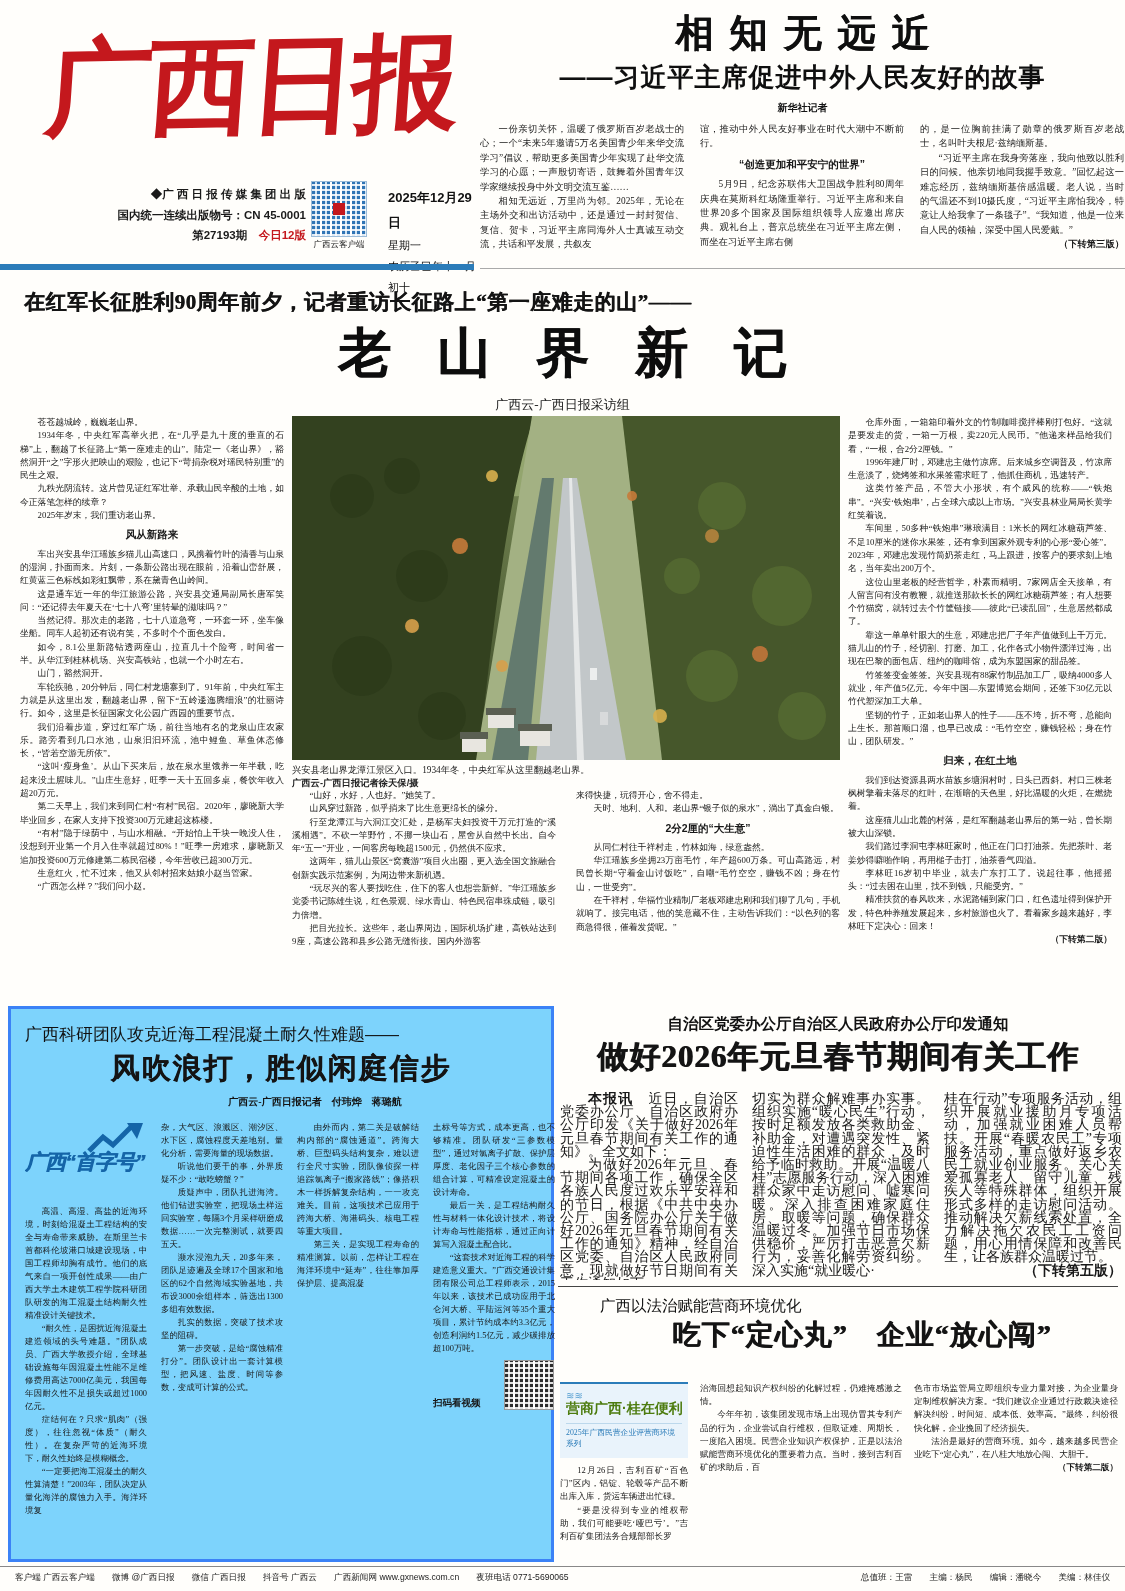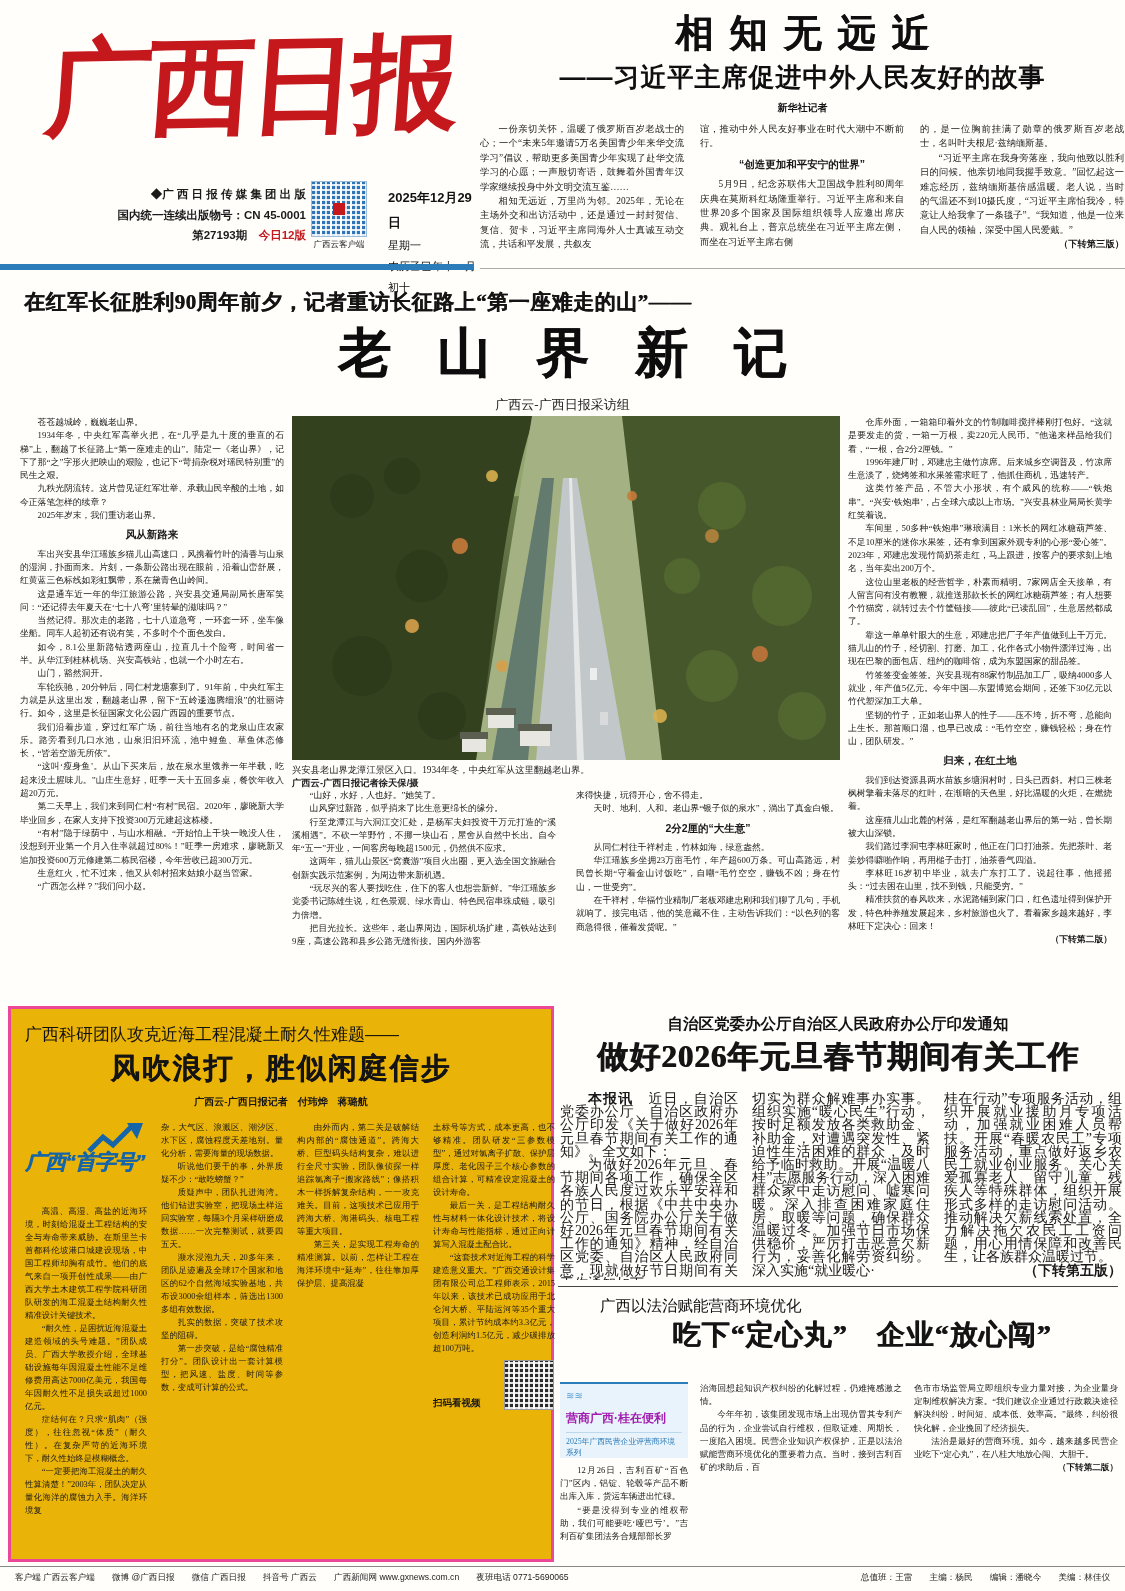--- a/index.html
+++ b/index.html
@@ -57,25 +57,25 @@
   .col-c2{left:292px;top:789px;width:264px;height:214px;}
   .col-c3{left:576px;top:789px;width:264px;height:214px;}
   .col-right{left:848px;top:416px;width:264px;height:588px;}
   .photo{left:292px;top:416px;width:548px;height:344px;overflow:hidden;background:#4e5c36;}
   .photo svg{display:block;width:100%;height:100%;}
   .caption{left:292px;top:764px;width:548px;display:flex;justify-content:space-between;
     font-size:9.3px;color:#222;flex-direction:column;}
   .caption .credit{font-family:"Liberation Sans",sans-serif;font-weight:700;white-space:nowrap;}
 
   
-  .redbox{left:8px;top:1006px;width:546px;height:556px;border:3px solid #ec4899;background:#eab308;box-sizing:border-box;}
+  .redbox{left:8px;top:1006px;width:546px;height:556px;border:3px solid #3b82f6;background:#7dd3fc;box-sizing:border-box;}
   .sk{left:14px;top:14px;width:500px;font-size:17px;color:#111;font-family:"Liberation Sans",sans-serif;}
   .sh{left:0;top:40px;width:540px;text-align:center;font-weight:700;font-size:29px;letter-spacing:2px;
       text-shadow:.6px 0 currentColor;}
-  .sby{left:0;top:86px;width:540px;text-align:center;font-size:10px;font-weight:700;}
+  .sby{left:0;top:86px;width:608px;text-align:center;font-size:10px;font-weight:700;}
   .rcol{top:112px;height:426px;width:122px;font-size:8.4px;line-height:13px;}
   .badge{position:relative;height:80px;margin-bottom:4px;}
   .badge .btxt{position:absolute;left:0;top:34px;width:122px;font-family:"Liberation Sans",sans-serif;
     font-weight:700;font-style:italic;font-size:21px;color:#1565a8;letter-spacing:-1px;
     text-shadow:.7px 0 #1565a8;white-space:nowrap;}
   .badge svg{position:absolute;right:2px;top:0;}
   .qrrow{display:flex;align-items:flex-end;gap:24px;margin-top:6px;}
   .qrrow .lbl{font-weight:700;font-size:9.5px;font-family:"Liberation Sans",sans-serif;white-space:nowrap;}
   .qr2{position:relative;width:48px;height:48px;flex:0 0 48px;}
 
@@ -88,21 +88,21 @@
   .divider2{left:558px;top:1286px;width:560px;height:1px;background:#444;}
 
   
   .bk{left:600px;top:1296px;width:430px;font-family:"Liberation Sans",sans-serif;font-size:15.5px;color:#111;}
   .bh{left:582px;top:1316px;width:560px;text-align:center;font-weight:700;font-size:28px;
       letter-spacing:1px;text-shadow:.7px 0 currentColor;}
   .bby{left:558px;top:1358px;width:560px;text-align:center;font-size:10px;font-weight:700;}
   .bluebox{left:560px;top:1382px;width:128px;height:76px;background:#e9f3fb;border-top:2px solid #2b7cb9;
       box-sizing:border-box;padding:8px 6px 4px;}
   .bluebox .wave{color:#5aa1d2;font-size:10px;line-height:8px;}
-  .bluebox .bt{font-family:"Liberation Sans",sans-serif;font-weight:700;font-size:12px;color:#a21caf;margin-top:10px;white-space:nowrap;}
+  .bluebox .bt{font-family:"Liberation Sans",sans-serif;font-weight:700;font-size:14px;color:#4d7c0f;margin-top:0;white-space:nowrap;}
   .bluebox .bs{font-size:7.8px;color:#2b7cb9;margin-top:5px;border-top:1px solid #bcd8ec;padding-top:3px;}
   .bcol{font-size:8.6px;line-height:13.2px;}
   .bcolL{left:560px;top:1464px;width:128px;height:98px;}
   .bcolM{left:700px;top:1382px;width:202px;height:180px;}
   .bcolR{left:914px;top:1382px;width:204px;height:180px;}
 
   
   .footrule{left:0;top:1566px;width:1125px;height:1px;background:#888;}
   .foot{top:1572px;font-size:8.6px;color:#222;font-family:"Liberation Sans",sans-serif;}
   .footL{left:15px;width:760px;}
@@ -209,21 +209,21 @@
       <rect x="308" y="296" width="8" height="13" fill="#d8dadb"></rect>
     </svg>
   </div>
   <div class="abs caption">
     <span>兴安县老山界龙潭江景区入口。1934年冬，中央红军从这里翻越老山界。</span>
     <span class="credit">广西云-广西日报记者徐天保/摄</span>
   </div>
 
   <div class="col mcol col-left">
       <div class="it-p">苍苍越城岭，巍巍老山界。</div>
-      <div class="it-p">1934年冬，中央红军高举火把，在“几乎是九十度的垂直的石梯”上，翻越了长征路上“第一座难走的山”。陆定一《老山界》，记下了那“之”字形火把映山的艰险，也记下“苛捐杂税对瑶民特别重”的民生之艰。</div>
+      <div class="it-p">1934年冬，中央红军高举火把，在“几乎是九十度的垂直的石梯”上，翻越了长征路上“第一座难走的山”。陆定一《老山界》，豁然洞开“之”字形火把映山的艰险，也记下“苛捐杂税对瑶民特别重”的民生之艰。</div>
       <div class="it-p">九秩光阴流转。这片曾见证红军壮举、承载山民辛酸的土地，如今正落笔怎样的续章？</div>
       <div class="it-p">2025年岁末，我们重访老山界。</div>
       <div class="it-h">风从新路来</div>
       <div class="it-p">车出兴安县华江瑶族乡猫儿山高速口，风携着竹叶的清香与山泉的湿润，扑面而来。片刻，一条新公路出现在眼前，沿着山峦舒展，红黄蓝三色标线如彩虹飘带，系在黛青色山岭间。</div>
       <div class="it-p">这是通车近一年的华江旅游公路，兴安县交通局副局长唐军笑问：“还记得去年夏天在‘七十八弯’里转晕的滋味吗？”</div>
       <div class="it-p">当然记得。那次走的老路，七十八道急弯，一环套一环，坐车像坐船。同车人起初还有说有笑，不多时个个面色发白。</div>
       <div class="it-p">如今，8.1公里新路钻透两座山，拉直几十个险弯，时间省一半。从华江到桂林机场、兴安高铁站，也就一个小时左右。</div>
       <div class="it-p">山门，豁然洞开。</div>
       <div class="it-p">车轮疾驰，20分钟后，同仁村龙塘寨到了。91年前，中央红军主力就是从这里出发，翻越老山界，留下“五岭逶迤腾细浪”的壮丽诗行。如今，这里是长征国家文化公园广西园的重要节点。</div>
       <div class="it-p">我们沿着步道，穿过红军广场，前往当地有名的龙泉山庄农家乐。路旁看到几口水池，山泉汩汩环流，池中鲤鱼、草鱼体态修长，“皆若空游无所依”。</div>

